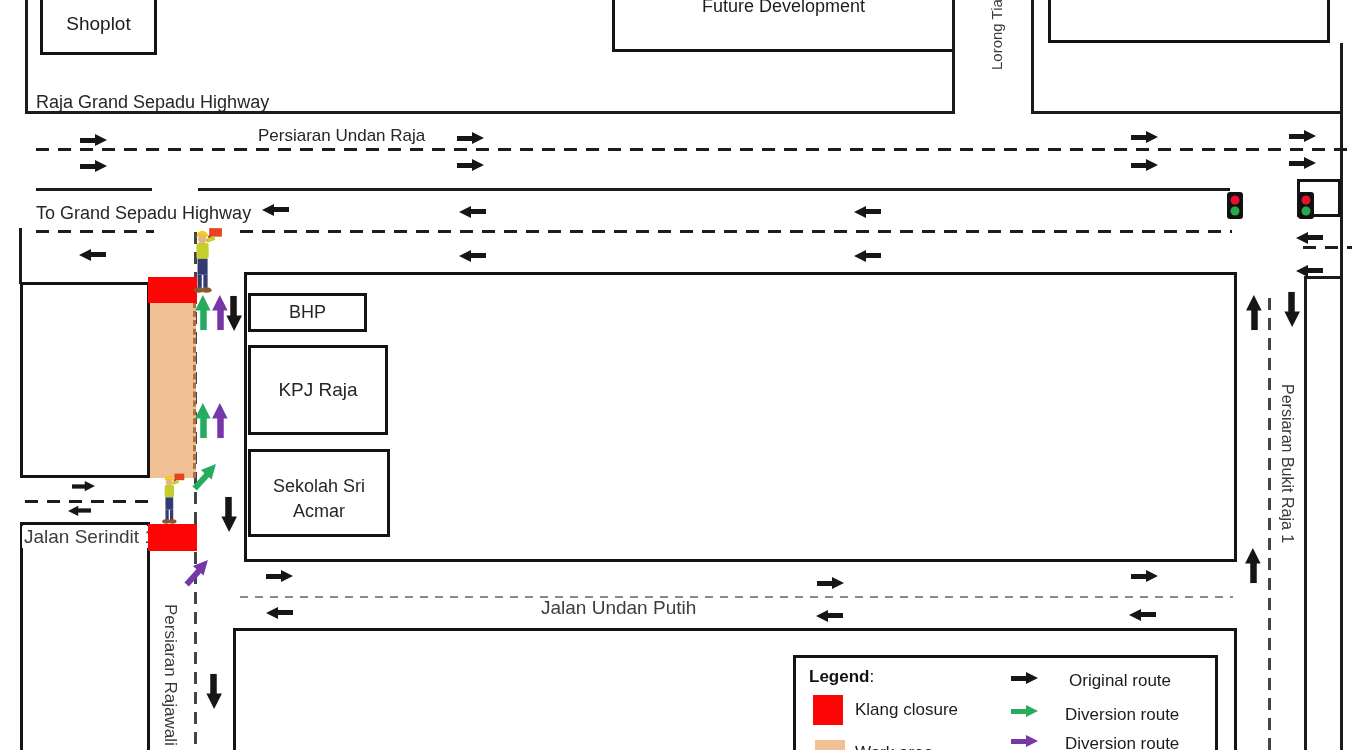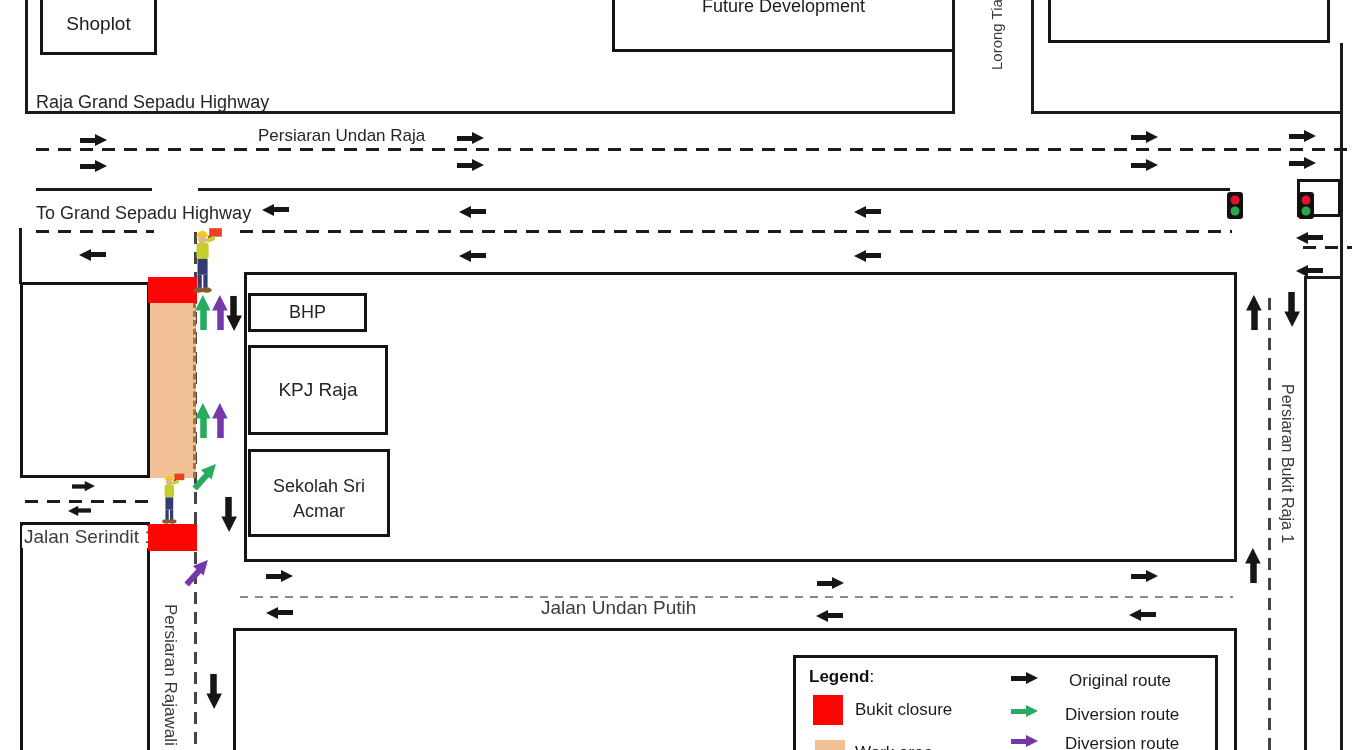--- a/index.html
+++ b/index.html
@@ -191,21 +191,21 @@
   <div class="lbl vert" style="left:1278px;top:384px;height:185px;font-size:16px;color:#3a3a3a;">Persiaran Bukit Raja 1</div>
   <div class="arrow up" style="left:1241px;top:306px;"></div>
   <div class="arrow down" style="left:1278px;top:303px;"></div>
   <div class="arrow up" style="left:1240px;top:559px;"></div>
 
   <div style="position:absolute;left:793px;top:655px;width:425px;height:110px;background:#fff;border:3px solid #141414;box-sizing:border-box;z-index:8;">
     <div style="position:absolute;left:13px;top:9px;font-size:17px;color:#111;">
       <b>Legend</b><span>:</span>
     </div>
     <div class="swatch" style="left:17px;top:37px;background:var(--lane_closure,#FB0505);"></div>
-    <div class="lbl legend-text" style="left:59px;top:42px;">Bukit closure</div>
+    <div class="lbl legend-text" style="left:59px;top:42px;">Klang closure</div>
     <div class="swatch" style="left:19px;top:82px;background:var(--work_area,#F1C094);"></div>
     <div class="lbl legend-text" style="left:59px;top:85px;">Work area</div>
 
     <div class="arrow" style="left:215px;top:14px;"></div>
     <div class="lbl legend-text" style="left:273px;top:13px;">Original route</div>
     <div class="arrow green" style="left:215px;top:47px;"></div>
     <div class="lbl legend-text" style="left:269px;top:47px;">Diversion route</div>
     <div class="arrow purple" style="left:215px;top:77px;"></div>
     <div class="lbl legend-text" style="left:269px;top:76px;">Diversion route</div>
   </div>

